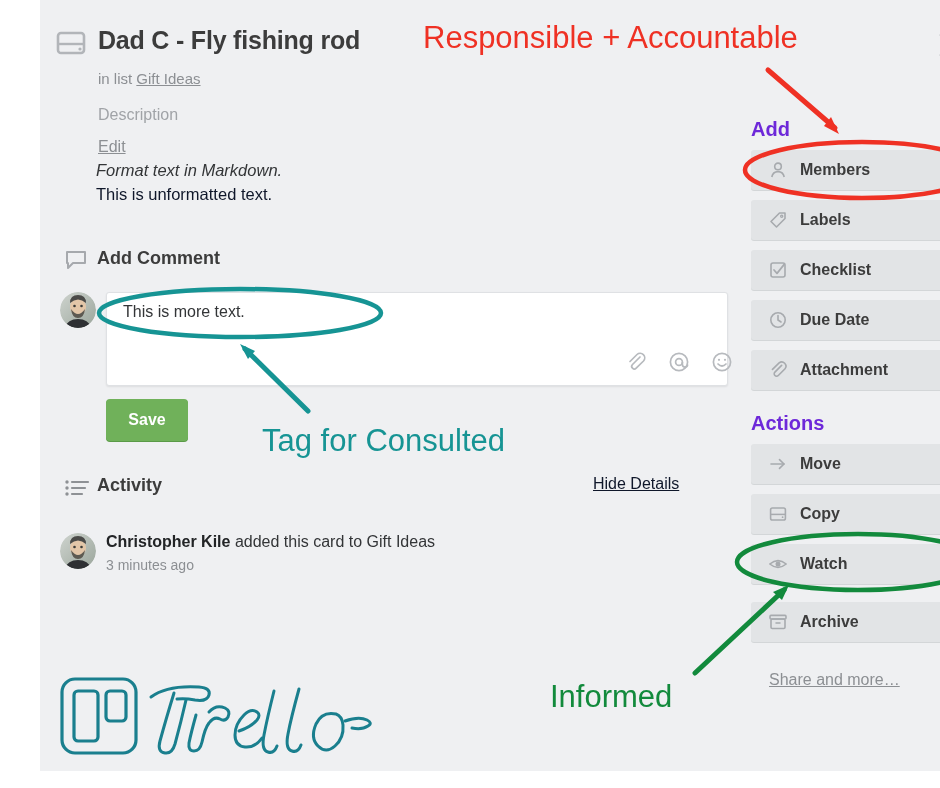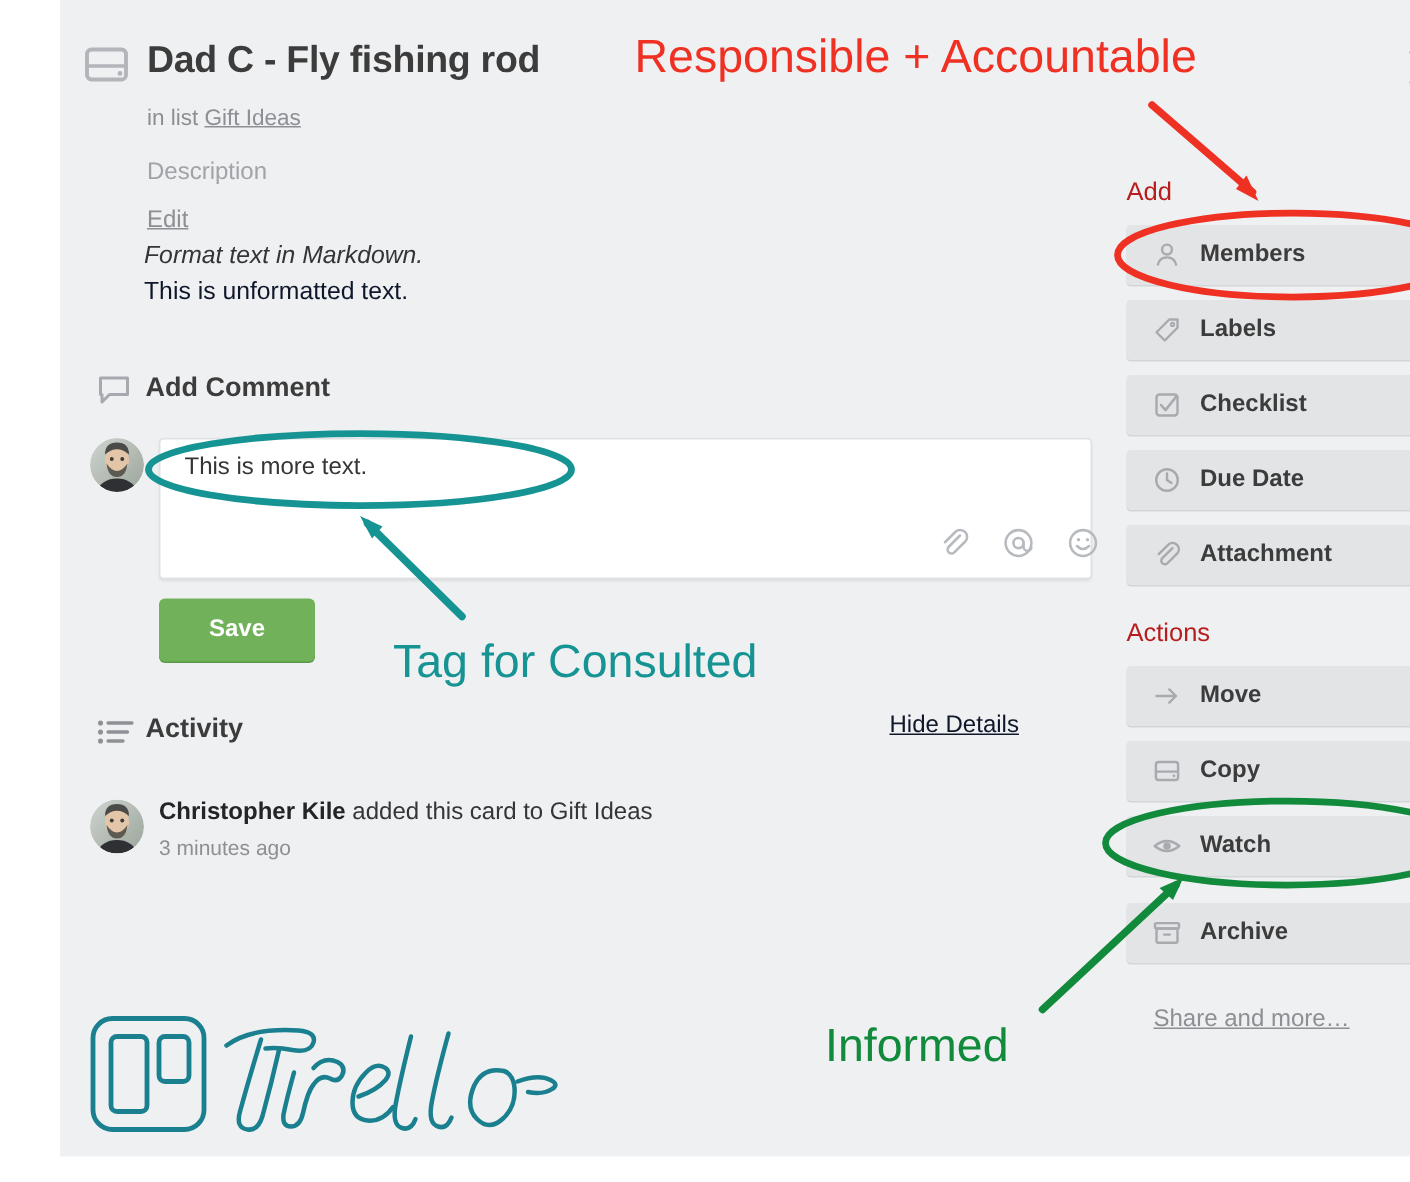--- a/index.html
+++ b/index.html
@@ -91,21 +91,21 @@
   #comment-text {
     position: absolute; left: 16px; top: 10px;
     font-size: 16px; color: #333537;
   }
   .comment-tool {
     position: absolute; top: 58px; width: 22px; height: 22px;
     cursor: pointer;
   }
   #save-button {
     position: absolute; left: 66px; top: 399px;
-    width: 104px; height: 42px;
+    width: 82px; height: 42px;
     background: #70b15a;
     border: none; border-radius: 4px;
     color: #ffffff; font-size: 16px; font-weight: bold;
     font-family: "Liberation Sans", sans-serif;
     cursor: pointer;
     box-shadow: 0 1px 0 #5a9a47;
   }
 
   
   #activity-icon {
@@ -132,21 +132,21 @@
   }
   #activity-text b { font-weight: bold; color: #222426; }
   #activity-time {
     position: absolute; left: 66px; top: 557px;
     font-size: 14px; color: #8c8f93;
   }
 
   
   #sidebar { position: absolute; left: 711px; top: 0; width: 229px; height: 788px; }
   .side-heading {
-    position: absolute; left: 0; font-size: 17px; font-weight: normal; color: #b91c1c;
+    position: absolute; left: 0; font-size: 20px; font-weight: bold; color: #6d28d9;
   }
   .side-btn {
     position: absolute; left: 0; width: 209px; height: 40px;
     background: #e2e4e6;
     border: none; border-radius: 3px;
     box-shadow: 0 1px 0 #d3d6d8;
     cursor: pointer;
     display: flex; align-items: center;
     padding: 0; margin: 0;
   }

